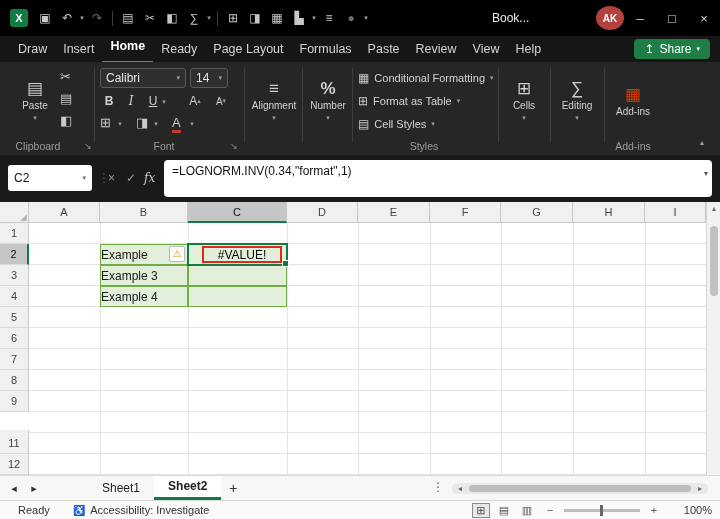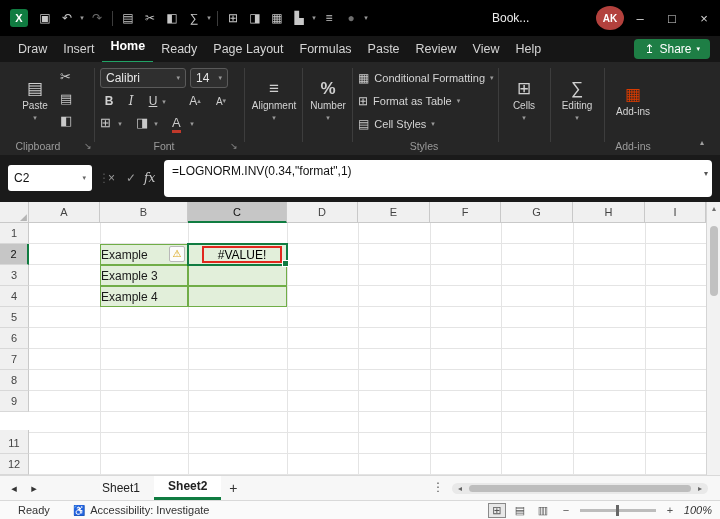--- a/index.html
+++ b/index.html
@@ -72,21 +72,21 @@
   
   .statusbar{position:absolute;top:500px;left:0;width:720px;height:19px;background:#FAFAFA;border-top:1px solid #D9D9D9;box-sizing:border-box;display:flex;align-items:center;font-size:11px;color:#333;}
   .sready{margin-left:18px;}
   .sacc{margin-left:24px;display:flex;align-items:center;gap:4px;}
   .sacc .aicon{font-size:10px;color:#333;}
   .sright{margin-left:auto;display:flex;align-items:center;gap:5px;margin-right:8px;}
   .vbtn{width:18px;height:15px;display:flex;align-items:center;justify-content:center;font-size:11px;color:#555;}
   .vbtn.active{border:1px solid #8A8A8A;background:#E8E8E8;box-sizing:border-box;}
   .ztrack{width:76px;height:3px;background:#BDBDBD;position:relative;}
   .zthumb{position:absolute;left:36px;top:-4px;width:3px;height:11px;background:#666;}
-  .zval{margin-left:0;font-style:italic;}
+  .zval{margin-left:16px;}
 </style>
 </head>
 <body>
 
 <div class="app">
 
   <div class="titlebar">
     <div class="appicon">X</div>
     <span class="qat" style="margin-left:6px">▣</span>
     <span class="qat">↶</span>

